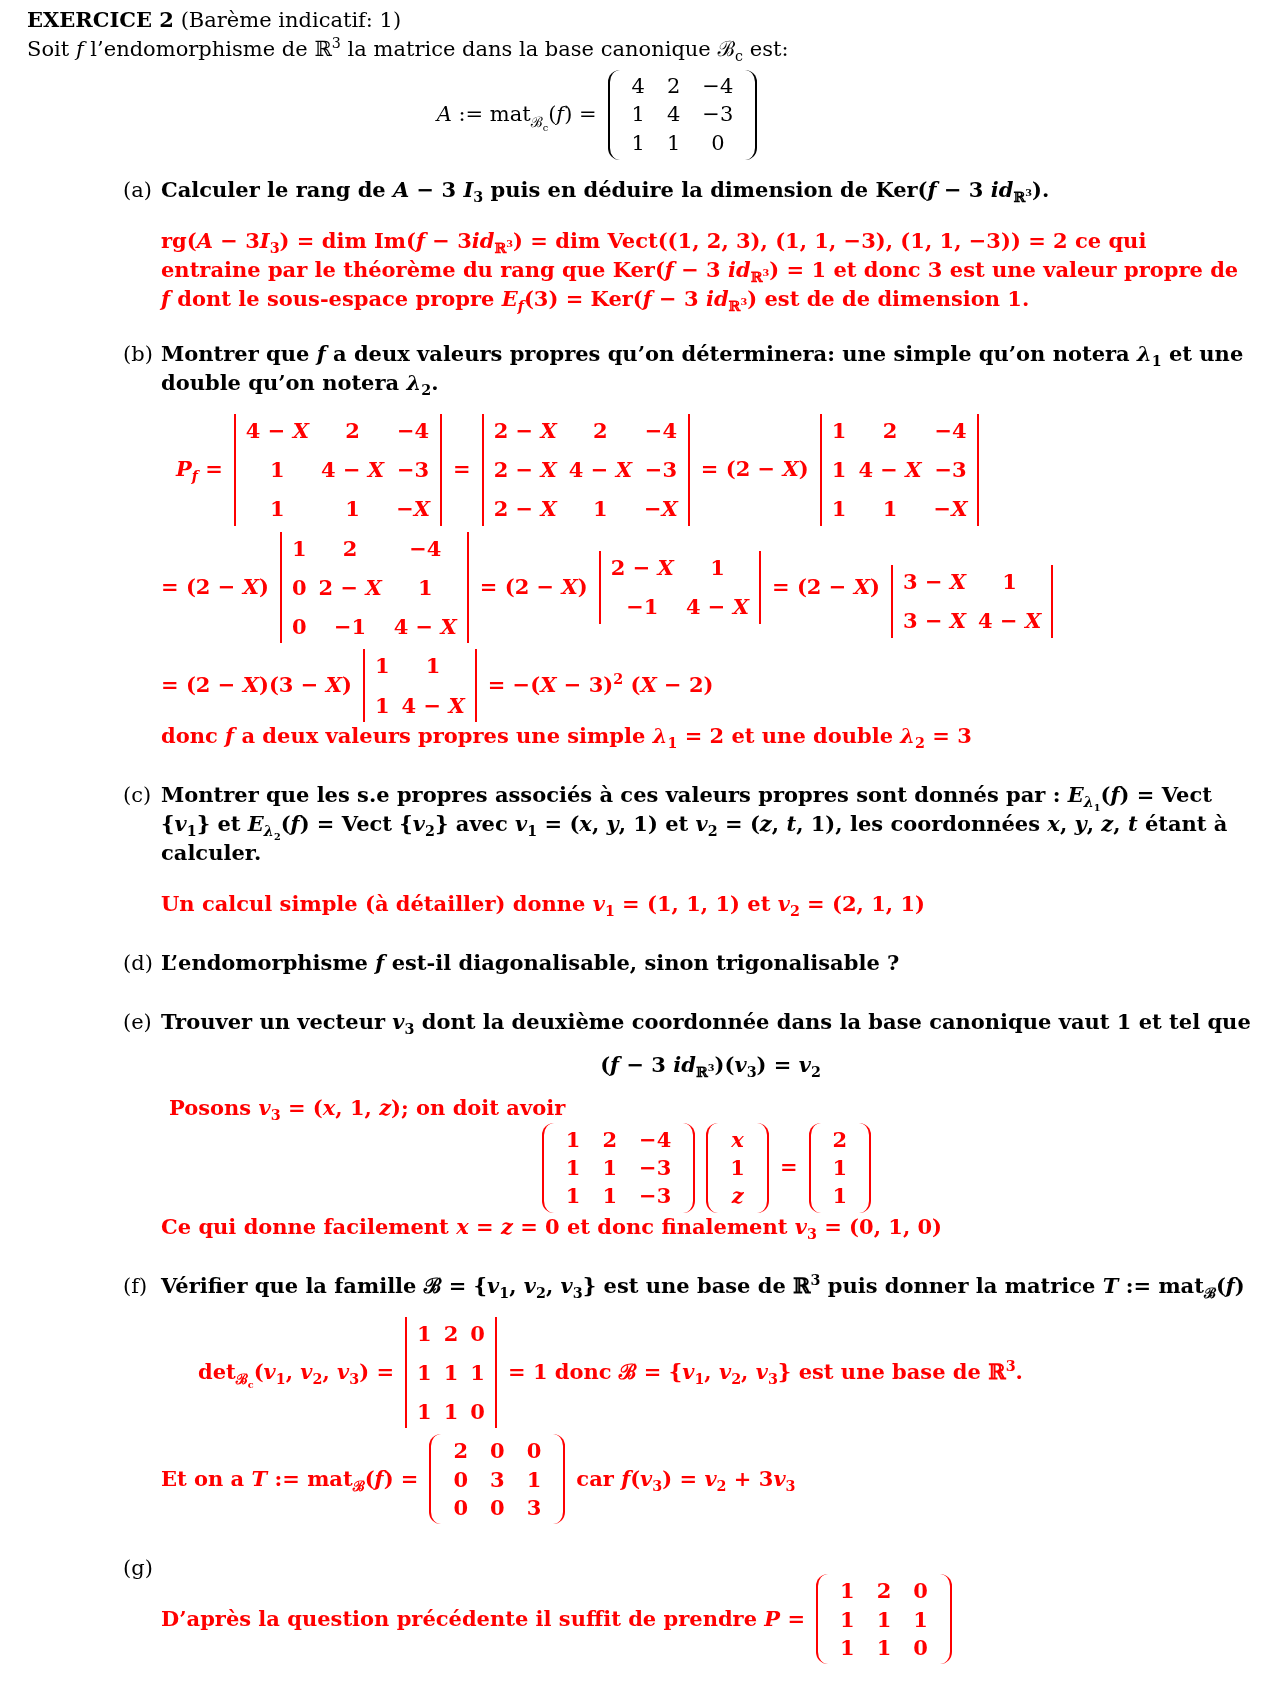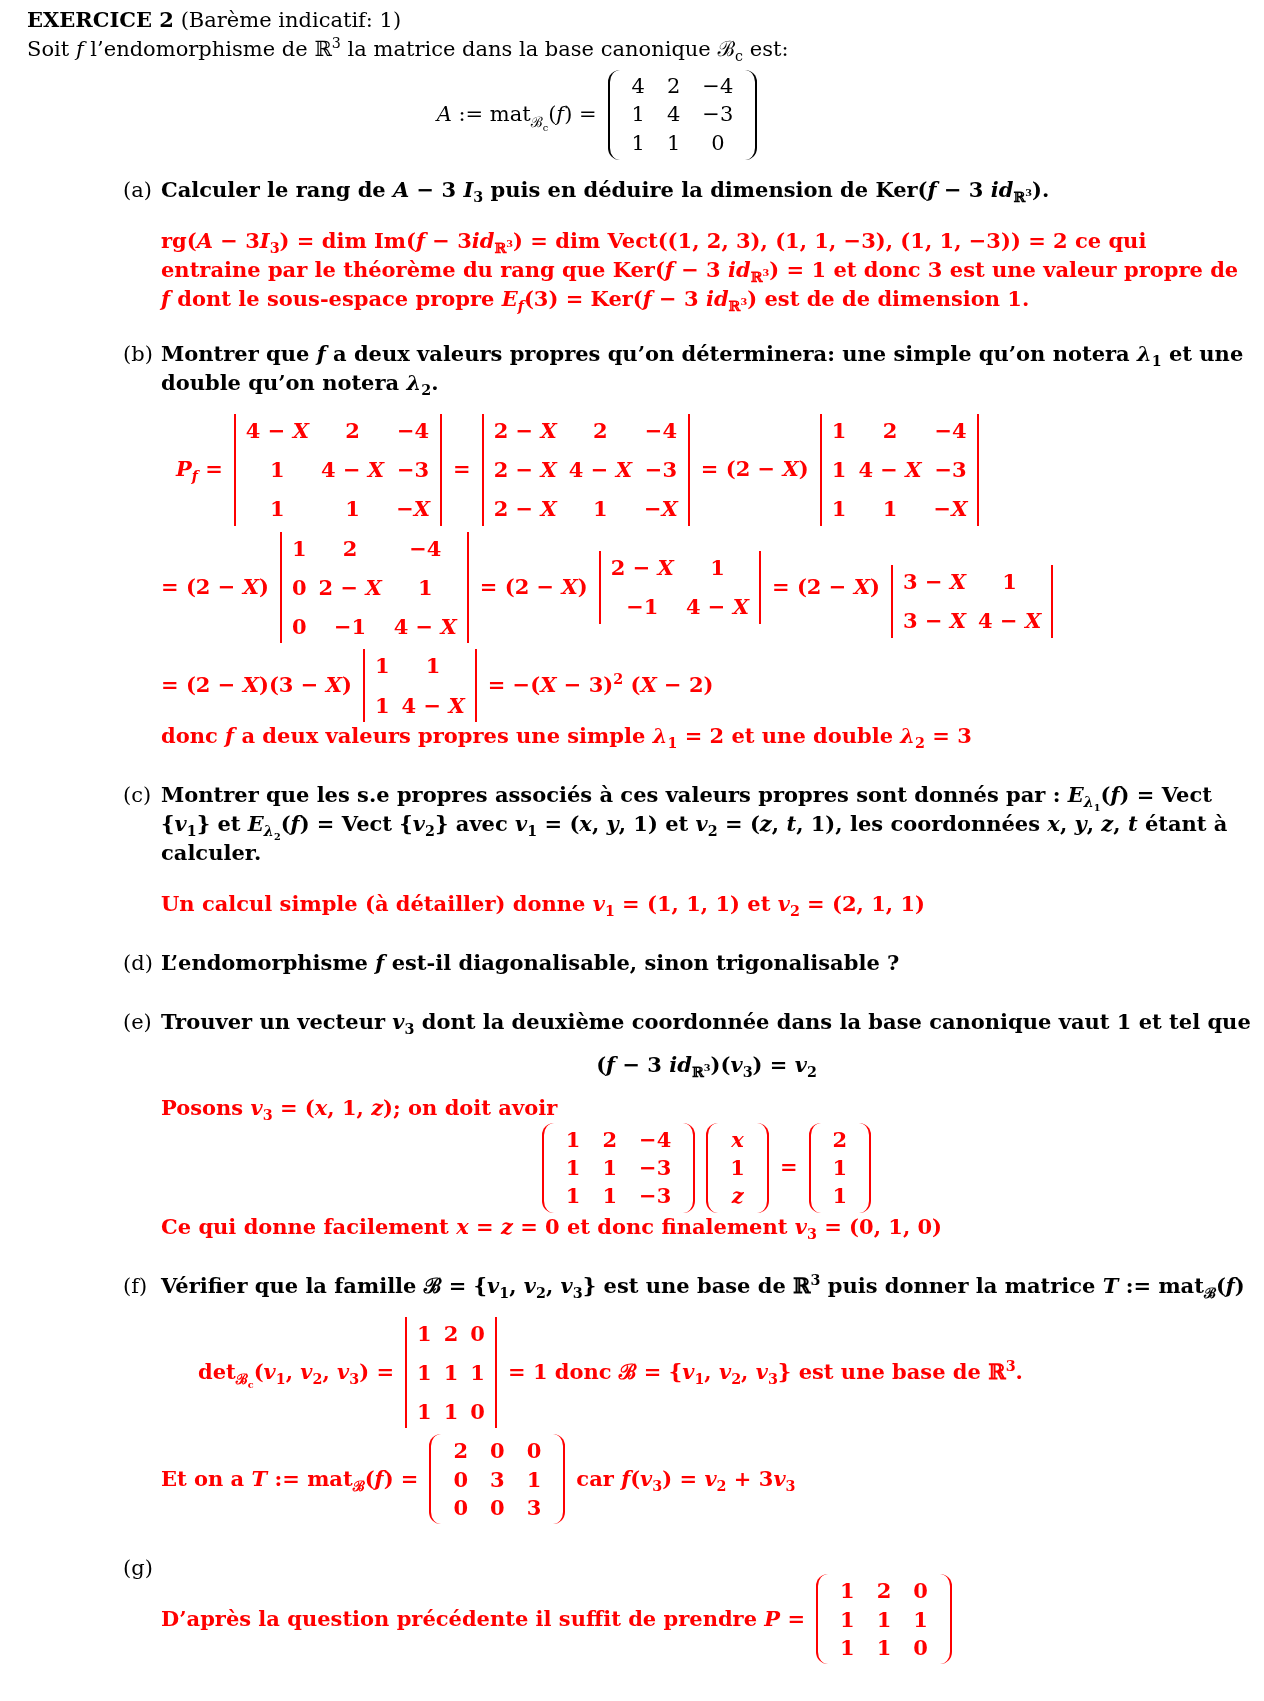--- a/index.html
+++ b/index.html
@@ -23,21 +23,21 @@
   .lab{width:38px;flex:none;}
   .itembody{flex:1;min-width:0;padding-right:12px;font-weight:bold;}
   
   .mat{display:inline-flex;align-items:stretch;color:inherit;}
   .mgrid{display:grid;column-gap:22px;row-gap:1px;padding:3px 10px;align-content:center;}
   .mcell{text-align:center;min-width:12px;line-height:1.3;white-space:nowrap;}
   .det .mgrid{border-left:2px solid currentColor;border-right:2px solid currentColor;gap:12px;}
   .pl{width:10px;flex:none;border-left:2.4px solid currentColor;border-radius:12px 0 0 12px;margin-right:2px;}
   .pr{width:10px;flex:none;border-right:2.4px solid currentColor;border-radius:0 12px 12px 0;margin-left:2px;}
   
-  .mt6{margin-top:6px;} .mt14{margin-top:14px;}
+  .mt6{margin-top:6px;} .mt14{margin-top:14px;margin-left:8px;}
   .mt16{margin-top:16px;} .mt20{margin-top:20px;} .mt22{margin-top:22px;}
   .mt26{margin-top:26px;} .mt30{margin-top:30px;}
   .indent15{margin-left:15px;}
   .indent37{margin-left:37px;}
 </style>
 </head>
 <body>
 
 <div class="page">
 

